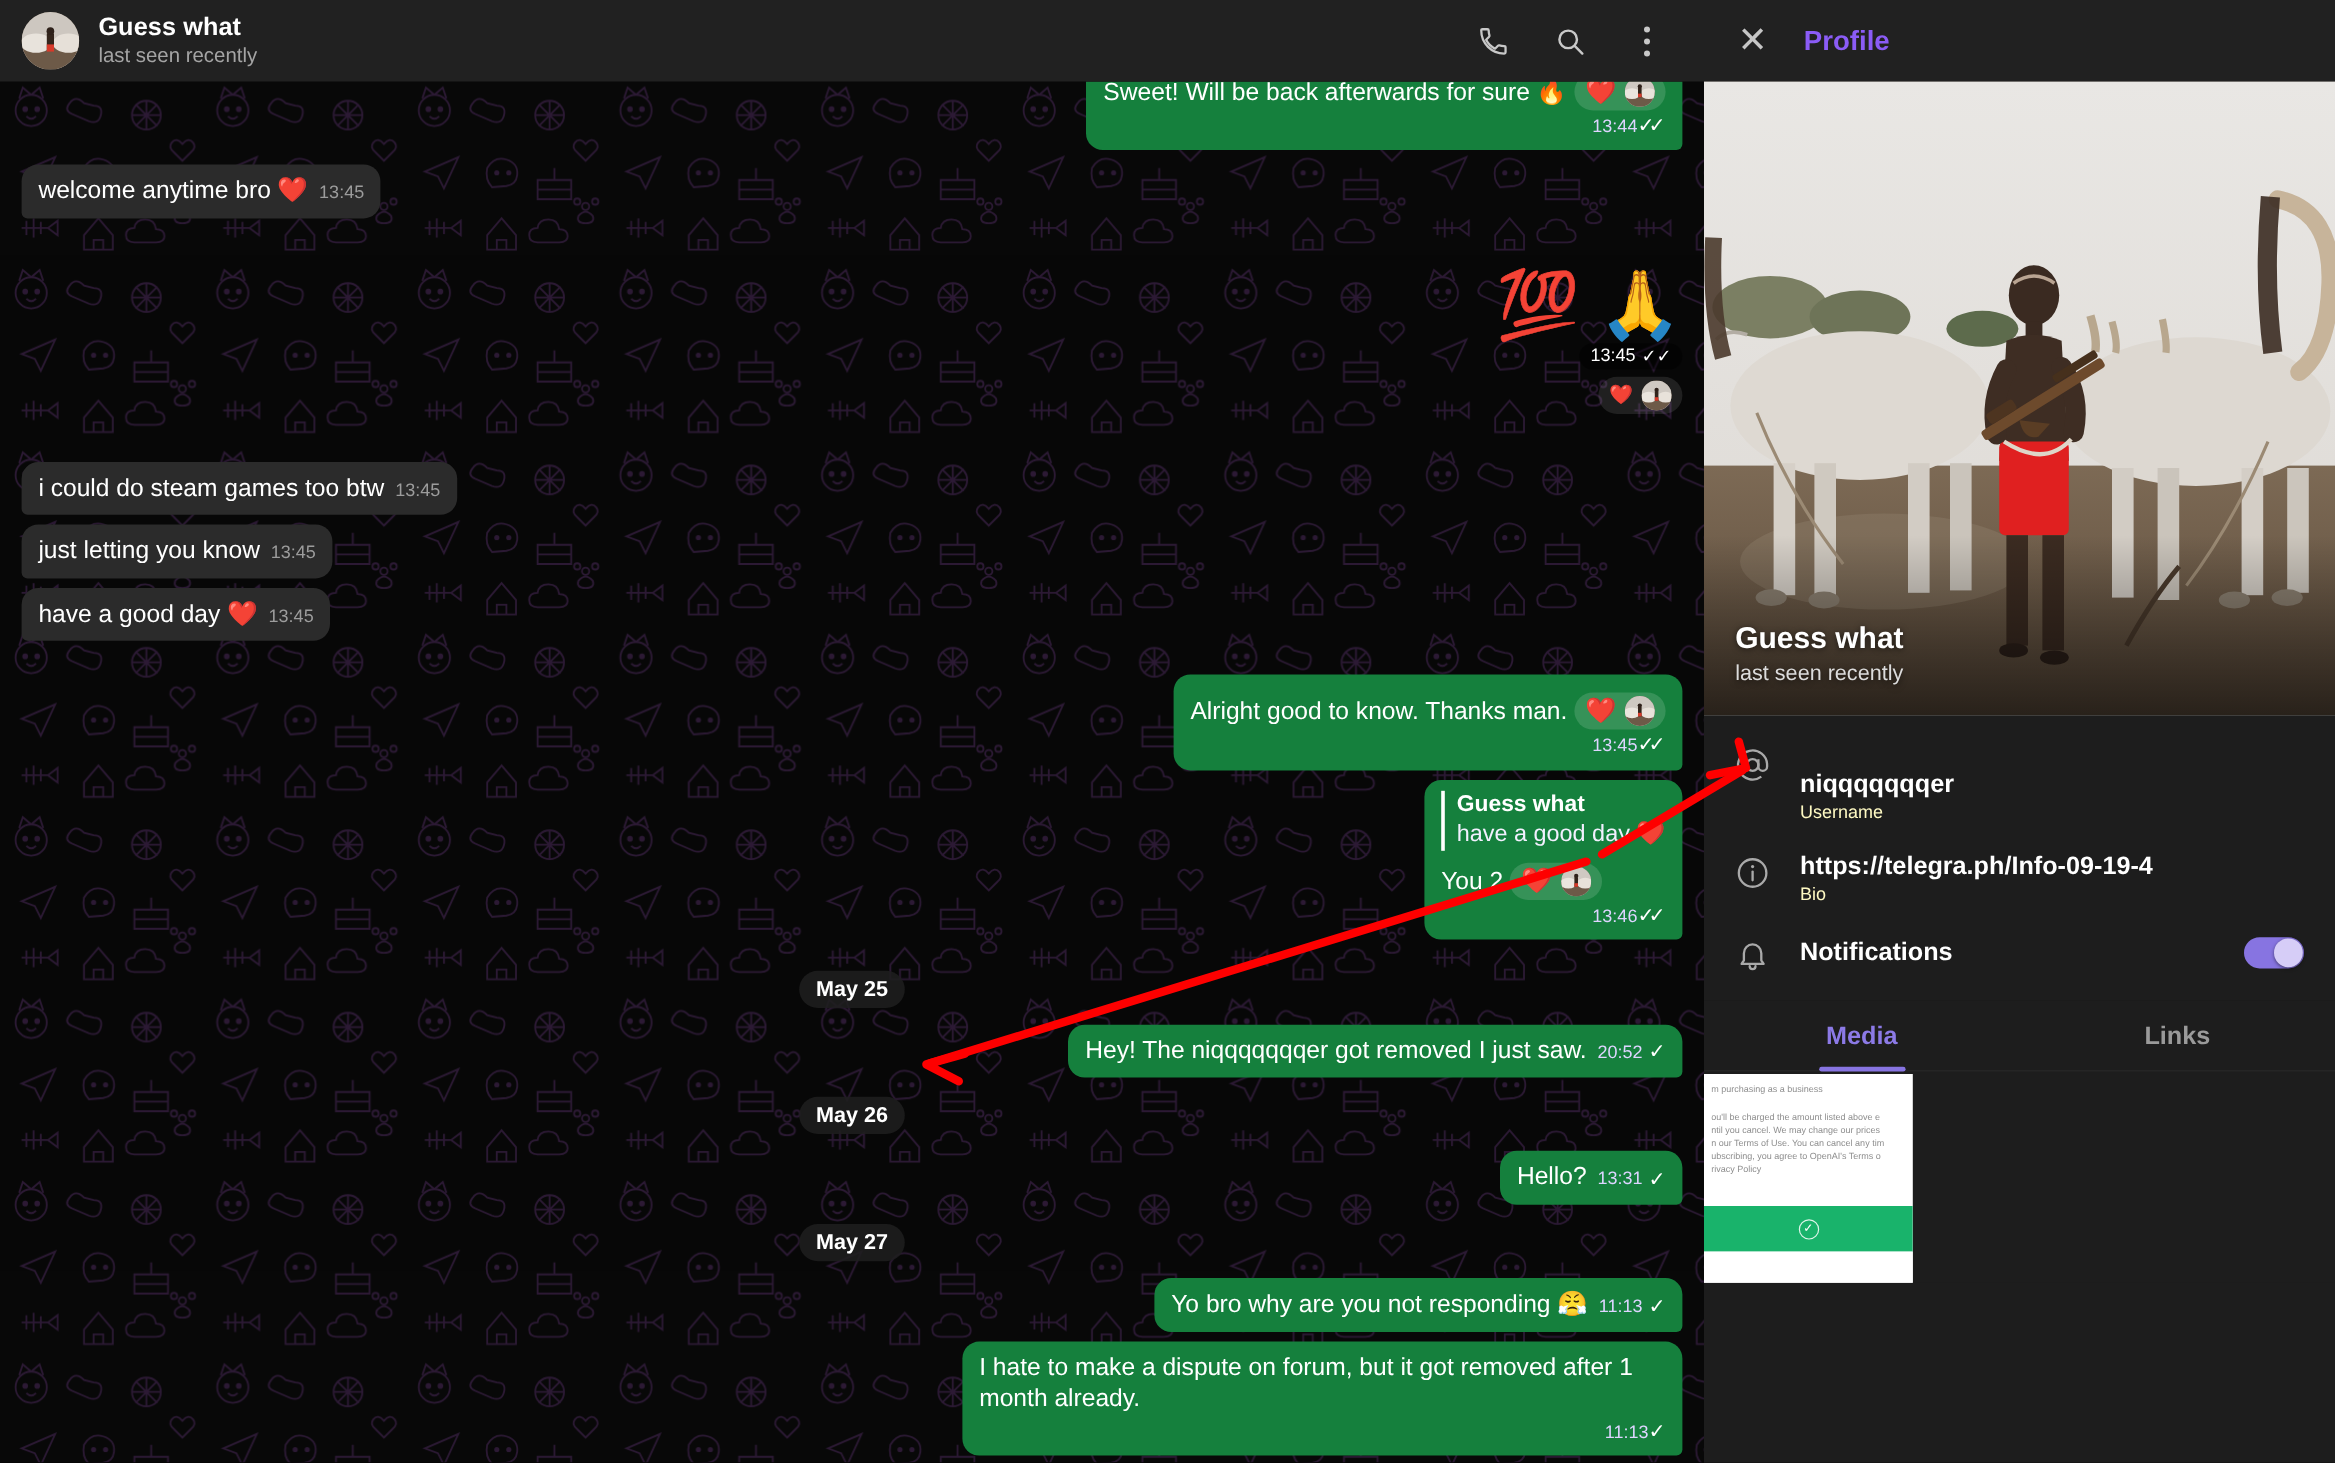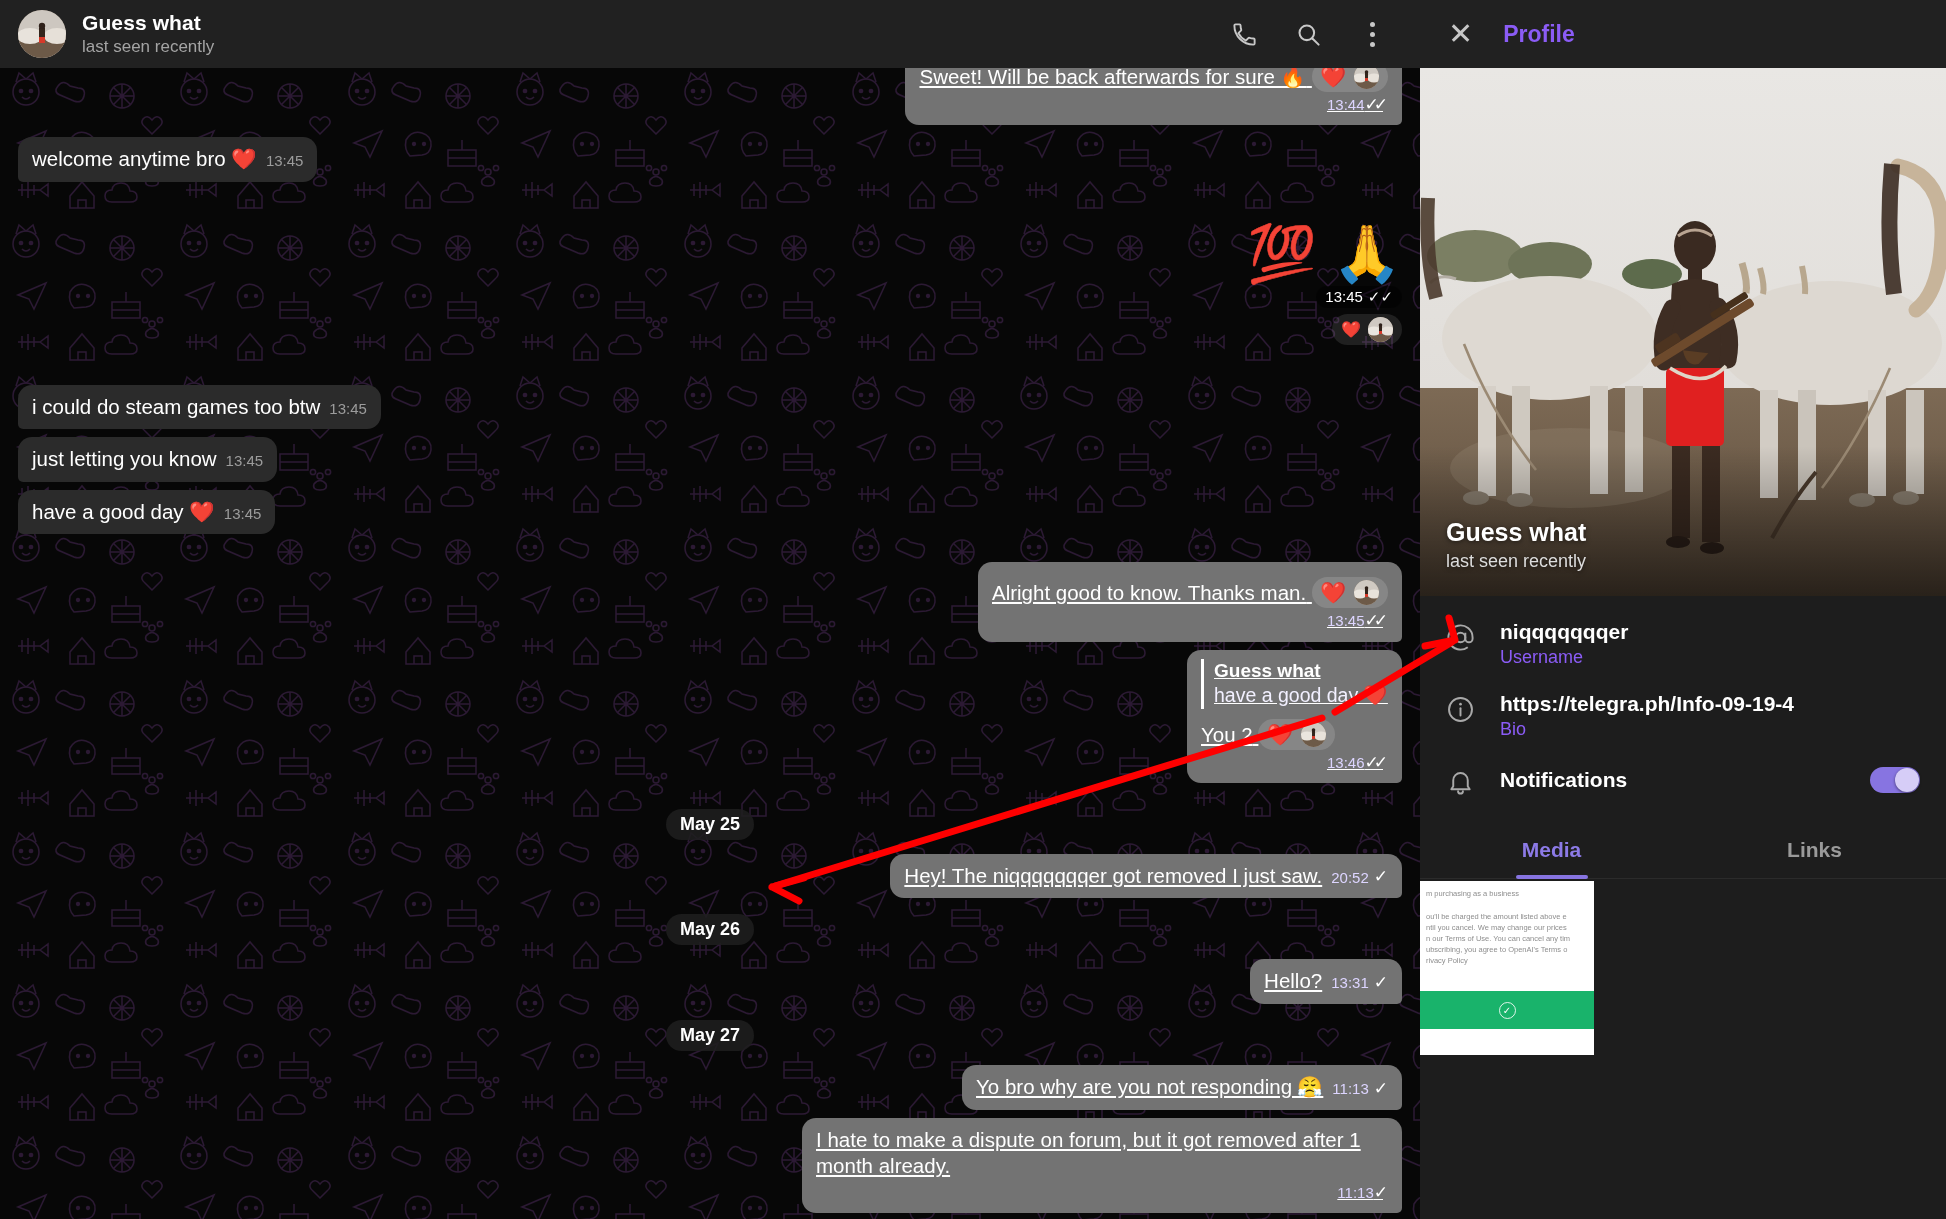--- a/index.html
+++ b/index.html
@@ -55,21 +55,21 @@
   .row.center { justify-content: center; }
 
   .bubble {
     position: relative;
     max-width: 620px;
     border-radius: 14px;
     padding: 9px 14px 9px 14px;
     color: #fff; font-size: 20.5px; line-height: 1.3;
   }
   .bubble.in  { background: #2b2b2b; border-bottom-left-radius: 5px; }
-  .bubble.out { background: #737373; border-bottom-right-radius: 5px; text-decoration: underline; }
+  .bubble.out { background: #15803d; border-bottom-right-radius: 5px; }
 
   .btext { display: inline; }
   .meta {
     display: inline-flex; align-items: center; gap: 5px;
     font-size: 15px; vertical-align: baseline;
     margin-left: 9px; white-space: nowrap;
   }
   .bubble.in .meta  { color: #9c9c9c; }
   .bubble.out .meta { color: #ddd5ff; }
   .meta .tick { color: #fff; font-size: 17px; letter-spacing: -5px; padding-right: 5px; }
@@ -129,21 +129,21 @@
   }
   .photo-names { position: absolute; left: 26px; bottom: 24px; }
   .photo-name { color: #fff; font-size: 25px; font-weight: bold; text-shadow: 0 1px 5px rgba(0,0,0,.6); }
   .photo-sub { color: #dcdcdc; font-size: 18px; margin-top: 4px; text-shadow: 0 1px 5px rgba(0,0,0,.6); }
 
   .info-list { padding: 14px 0 10px 0; background: #1d1d1d; }
   .info-row { display: flex; align-items: flex-start; padding: 10px 26px 14px 26px; cursor: pointer; }
   .info-ico { width: 54px; flex: 0 0 54px; color: #a9a9a9; display: flex; align-items: center; justify-content: flex-start; padding-top: 3px; }
   .info-main { flex: 1 1 auto; min-width: 0; }
   .info-value { color: #fff; font-size: 21px; font-weight: bold; word-break: break-all; }
-  .info-label { color: #8b5cf6; font-size: 18px; margin-top: 3px; }
+  .info-label { color: #fef9c3; font-size: 15px; margin-top: 3px; }
   .info-row.toggle-row { align-items: center; padding-bottom: 14px; }
   .info-row.toggle-row .info-value { font-weight: bold; }
   .toggle {
     width: 50px; height: 26px; border-radius: 13px; background: #8774e1;
     position: relative; flex: 0 0 auto; cursor: pointer;
   }
   .toggle .knob {
     position: absolute; right: 1px; top: 1px; width: 24px; height: 24px;
     border-radius: 50%; background: #d6cdf7; box-shadow: 0 1px 3px rgba(0,0,0,.5);
   }
@@ -536,21 +536,21 @@
     <div class="info-list">
 
       <div class="info-row">
         <span class="info-ico">
           <svg width="29" height="29" viewBox="0 0 24 24" fill="none" stroke="currentColor" stroke-width="1.6">
             <circle cx="12" cy="12" r="4"></circle>
             <path d="M16 8v5a3 3 0 0 0 6 0v-1a10 10 0 1 0-4 8"></path>
           </svg>
         </span>
         <span class="info-main">
-          <span class="info-value" style="display:block;">niqqqqqqqer</span>
+          <span class="info-value" style="display:block;margin-top:22px;">niqqqqqqqer</span>
           <span class="info-label" style="display:block;">Username</span>
         </span>
       </div>
 
       <div class="info-row">
         <span class="info-ico">
           <svg width="29" height="29" viewBox="0 0 24 24" fill="none" stroke="currentColor" stroke-width="1.6" stroke-linecap="round">
             <circle cx="12" cy="12" r="9.5"></circle>
               <line x1="12" y1="11" x2="12" y2="17"></line>
               <circle cx="12" cy="7.6" r="1.1" fill="currentColor" stroke="none"></circle>

